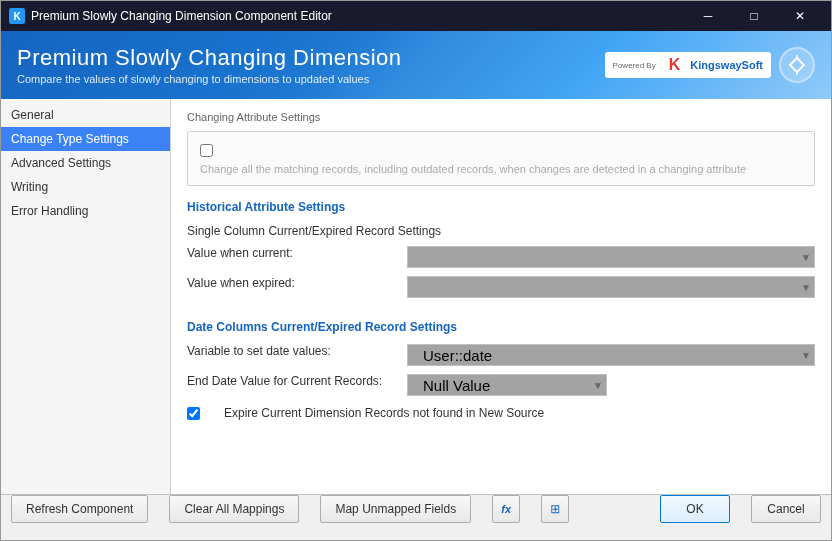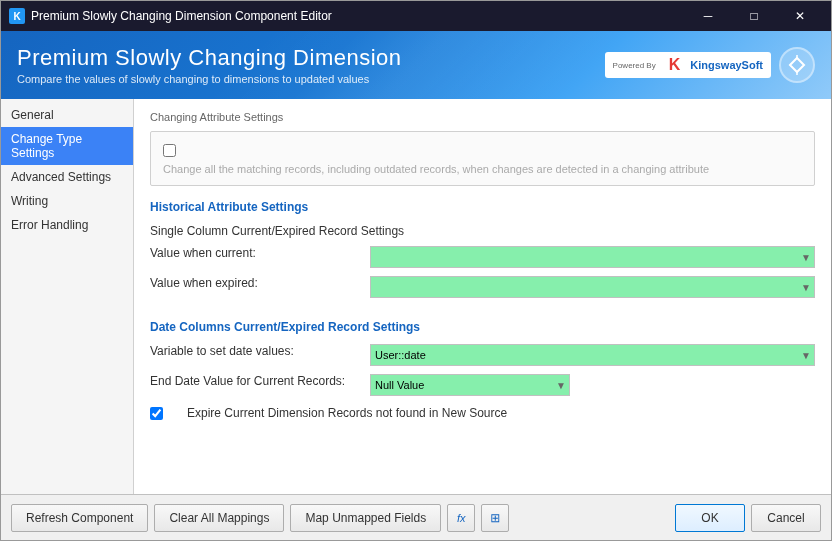--- a/index.html
+++ b/index.html
@@ -64,21 +64,21 @@
 
     
     .main-content {
       display: flex;
       flex: 1;
       overflow: hidden;
     }
 
     
     .sidebar {
-      width: 133px;
+      width: 170px;
       background: #f5f5f5;
       border-right: 1px solid #d0d0d0;
       padding: 4px 0;
       flex-shrink: 0;
     }
     .sidebar-item {
       padding: 5px 10px;
       font-size: 12px;
       cursor: pointer;
       color: #333;
@@ -149,23 +149,23 @@
     .select-wrapper {
       flex: 1;
       position: relative;
       display: flex;
       align-items: center;
     }
     .select-wrapper select {
       width: 100%;
       height: 22px;
       border: 1px solid #c0c0c0;
-      background: #86efac;
-      font-size: 11px;
-      padding: 0 20px 0 4px;
+      background: #a3a3a3;
+      font-size: 15px;
+      padding: 0 20px 0 15px;
       appearance: none;
       -webkit-appearance: none;
     }
     .select-arrow {
       position: absolute;
       right: 4px;
       font-size: 10px;
       color: #666;
       pointer-events: none;
     }
@@ -178,23 +178,23 @@
     }
     .expire-checkbox-row input[type=checkbox] { width: 13px; height: 13px; }
     .expire-checkbox-row label { font-size: 12px; color: #333; }
 
     
     .footer {
       height: 46px;
       background: #f0f0f0;
       border-top: 1px solid #c0c0c0;
       display: flex;
-      align-items: center;
+      align-items: flex-start;
       padding: 0 10px;
-      gap: 6px;
+      gap: 21px;
       flex-shrink: 0;
     }
     .footer-btn {
       height: 28px;
       padding: 0 14px;
       border: 1px solid #adadad;
       background: linear-gradient(to bottom, #f8f8f8, #e8e8e8);
       font-size: 12px;
       cursor: pointer;
       border-radius: 2px;
@@ -331,21 +331,21 @@
       <label for="exp-cb">Expire Current Dimension Records not found in New Source</label>
     </div>
 
   </div>
 </div>
 
 <div class="footer">
   <button class="footer-btn">Refresh Component</button>
   <button class="footer-btn">Clear All Mappings</button>
   <button class="footer-btn">Map Unmapped Fields</button>
-  <div class="footer-icon-btn" style="font-size:11px; font-style:italic; font-weight:normal; color:#1565c0;">
+  <div class="footer-icon-btn" style="font-size:11px; font-style:italic; font-weight:bold; color:#1565c0;">
     <span>fx</span>
   </div>
   <div class="footer-icon-btn">
     <span style="font-size:12px;">⊞</span>
   </div>
   <div class="footer-spacer"></div>
   <button class="ok-btn">OK</button>
   <button class="cancel-btn">Cancel</button>
 </div>
 

